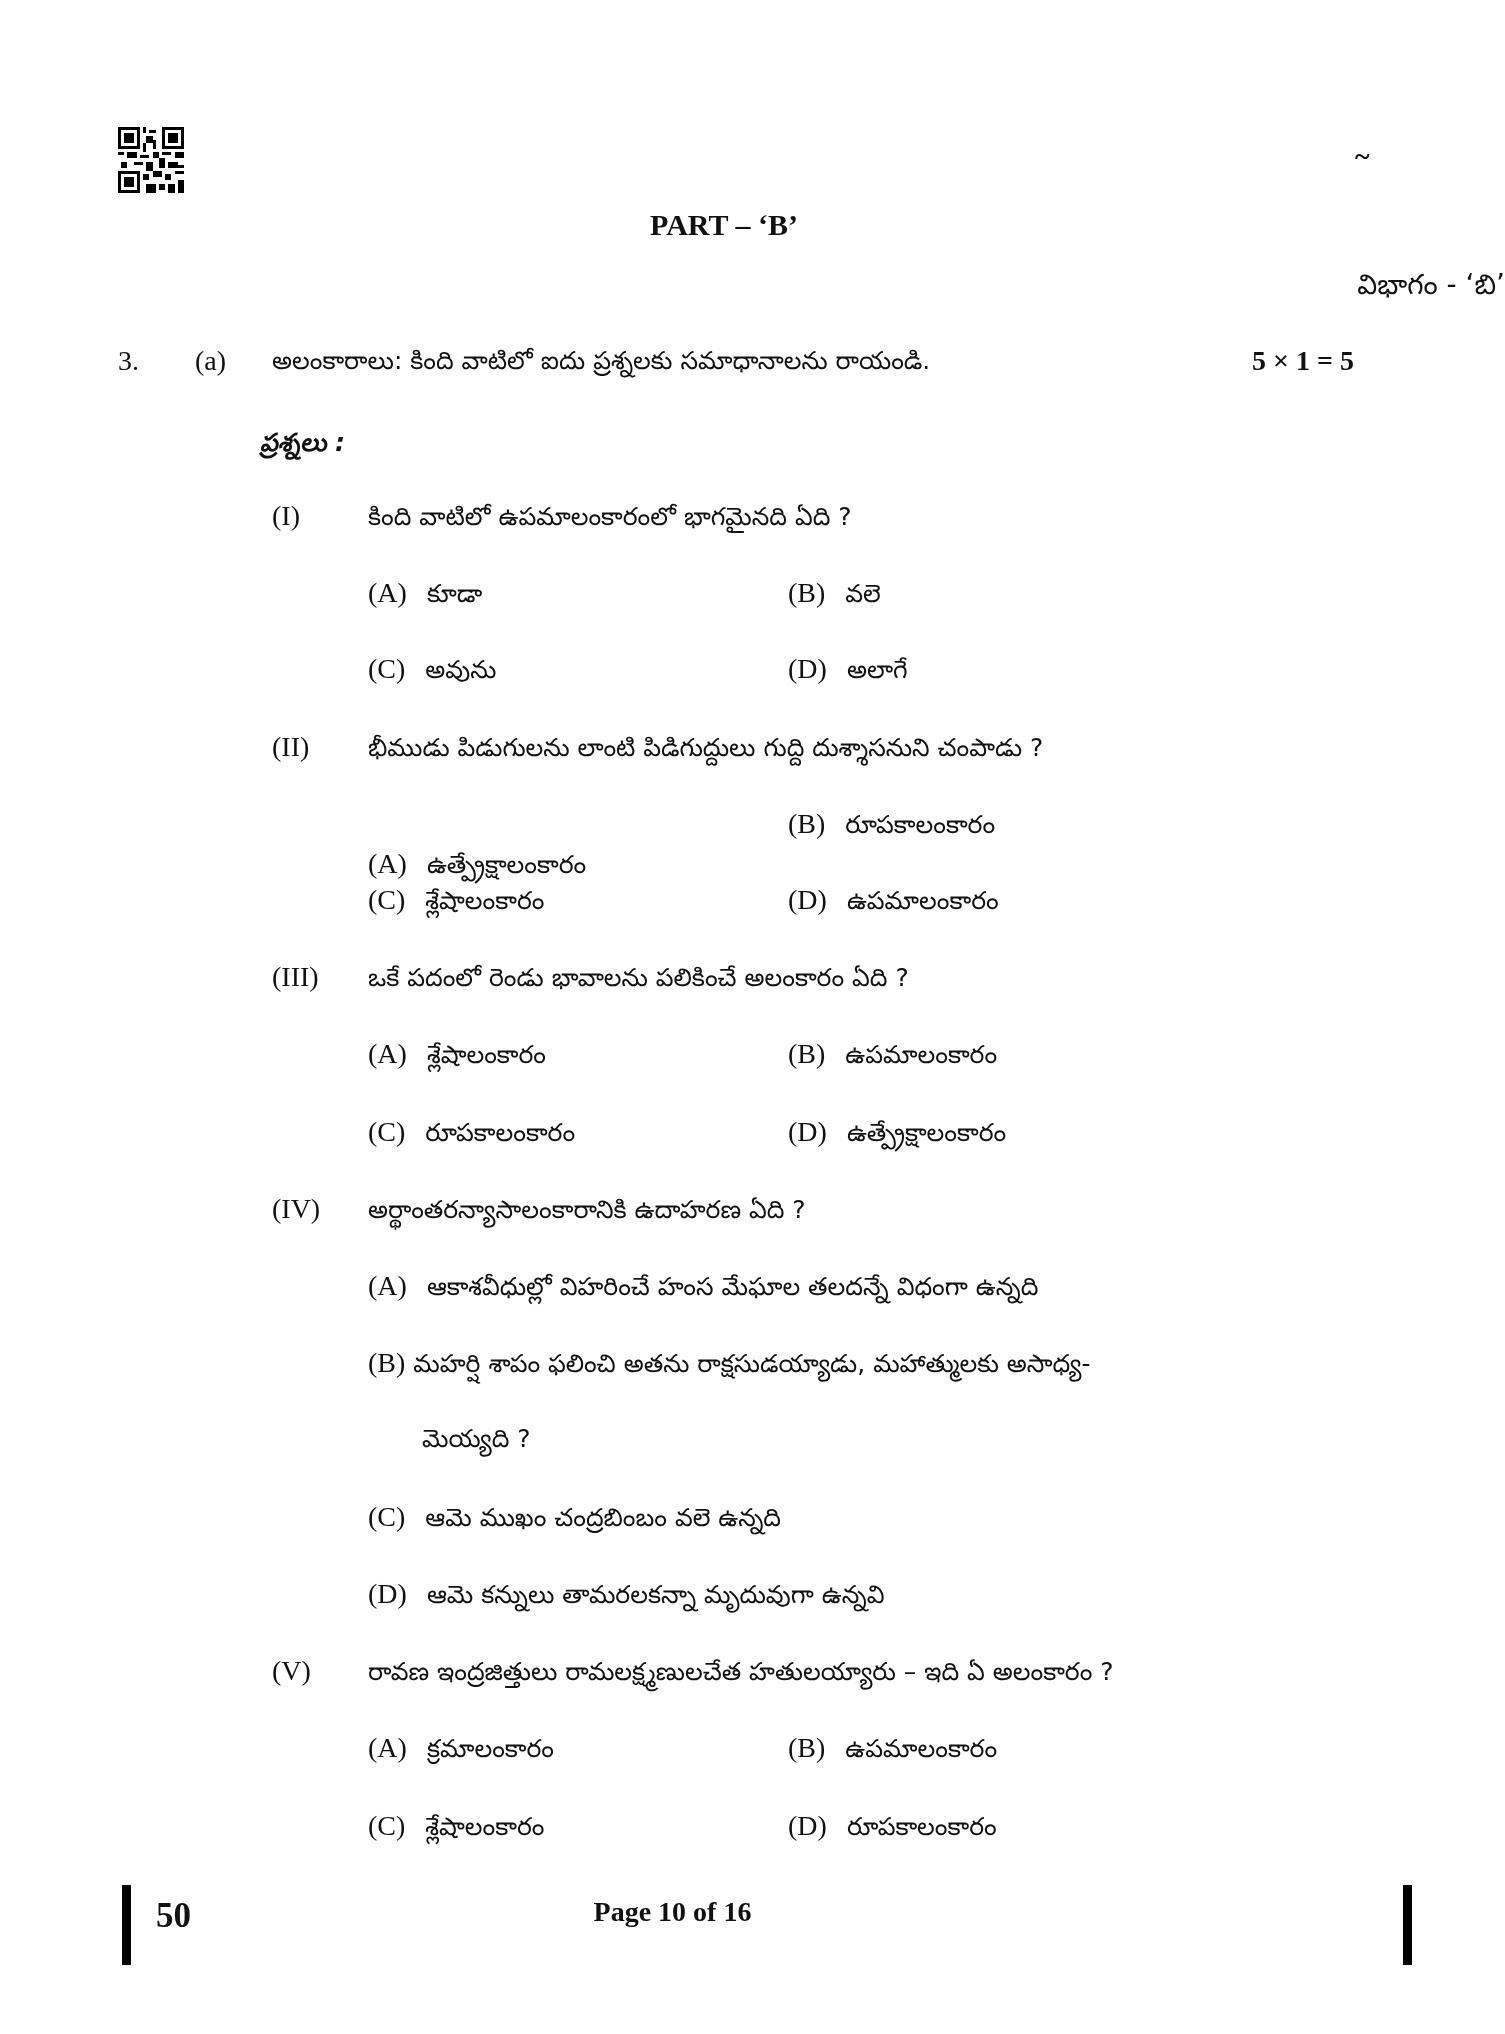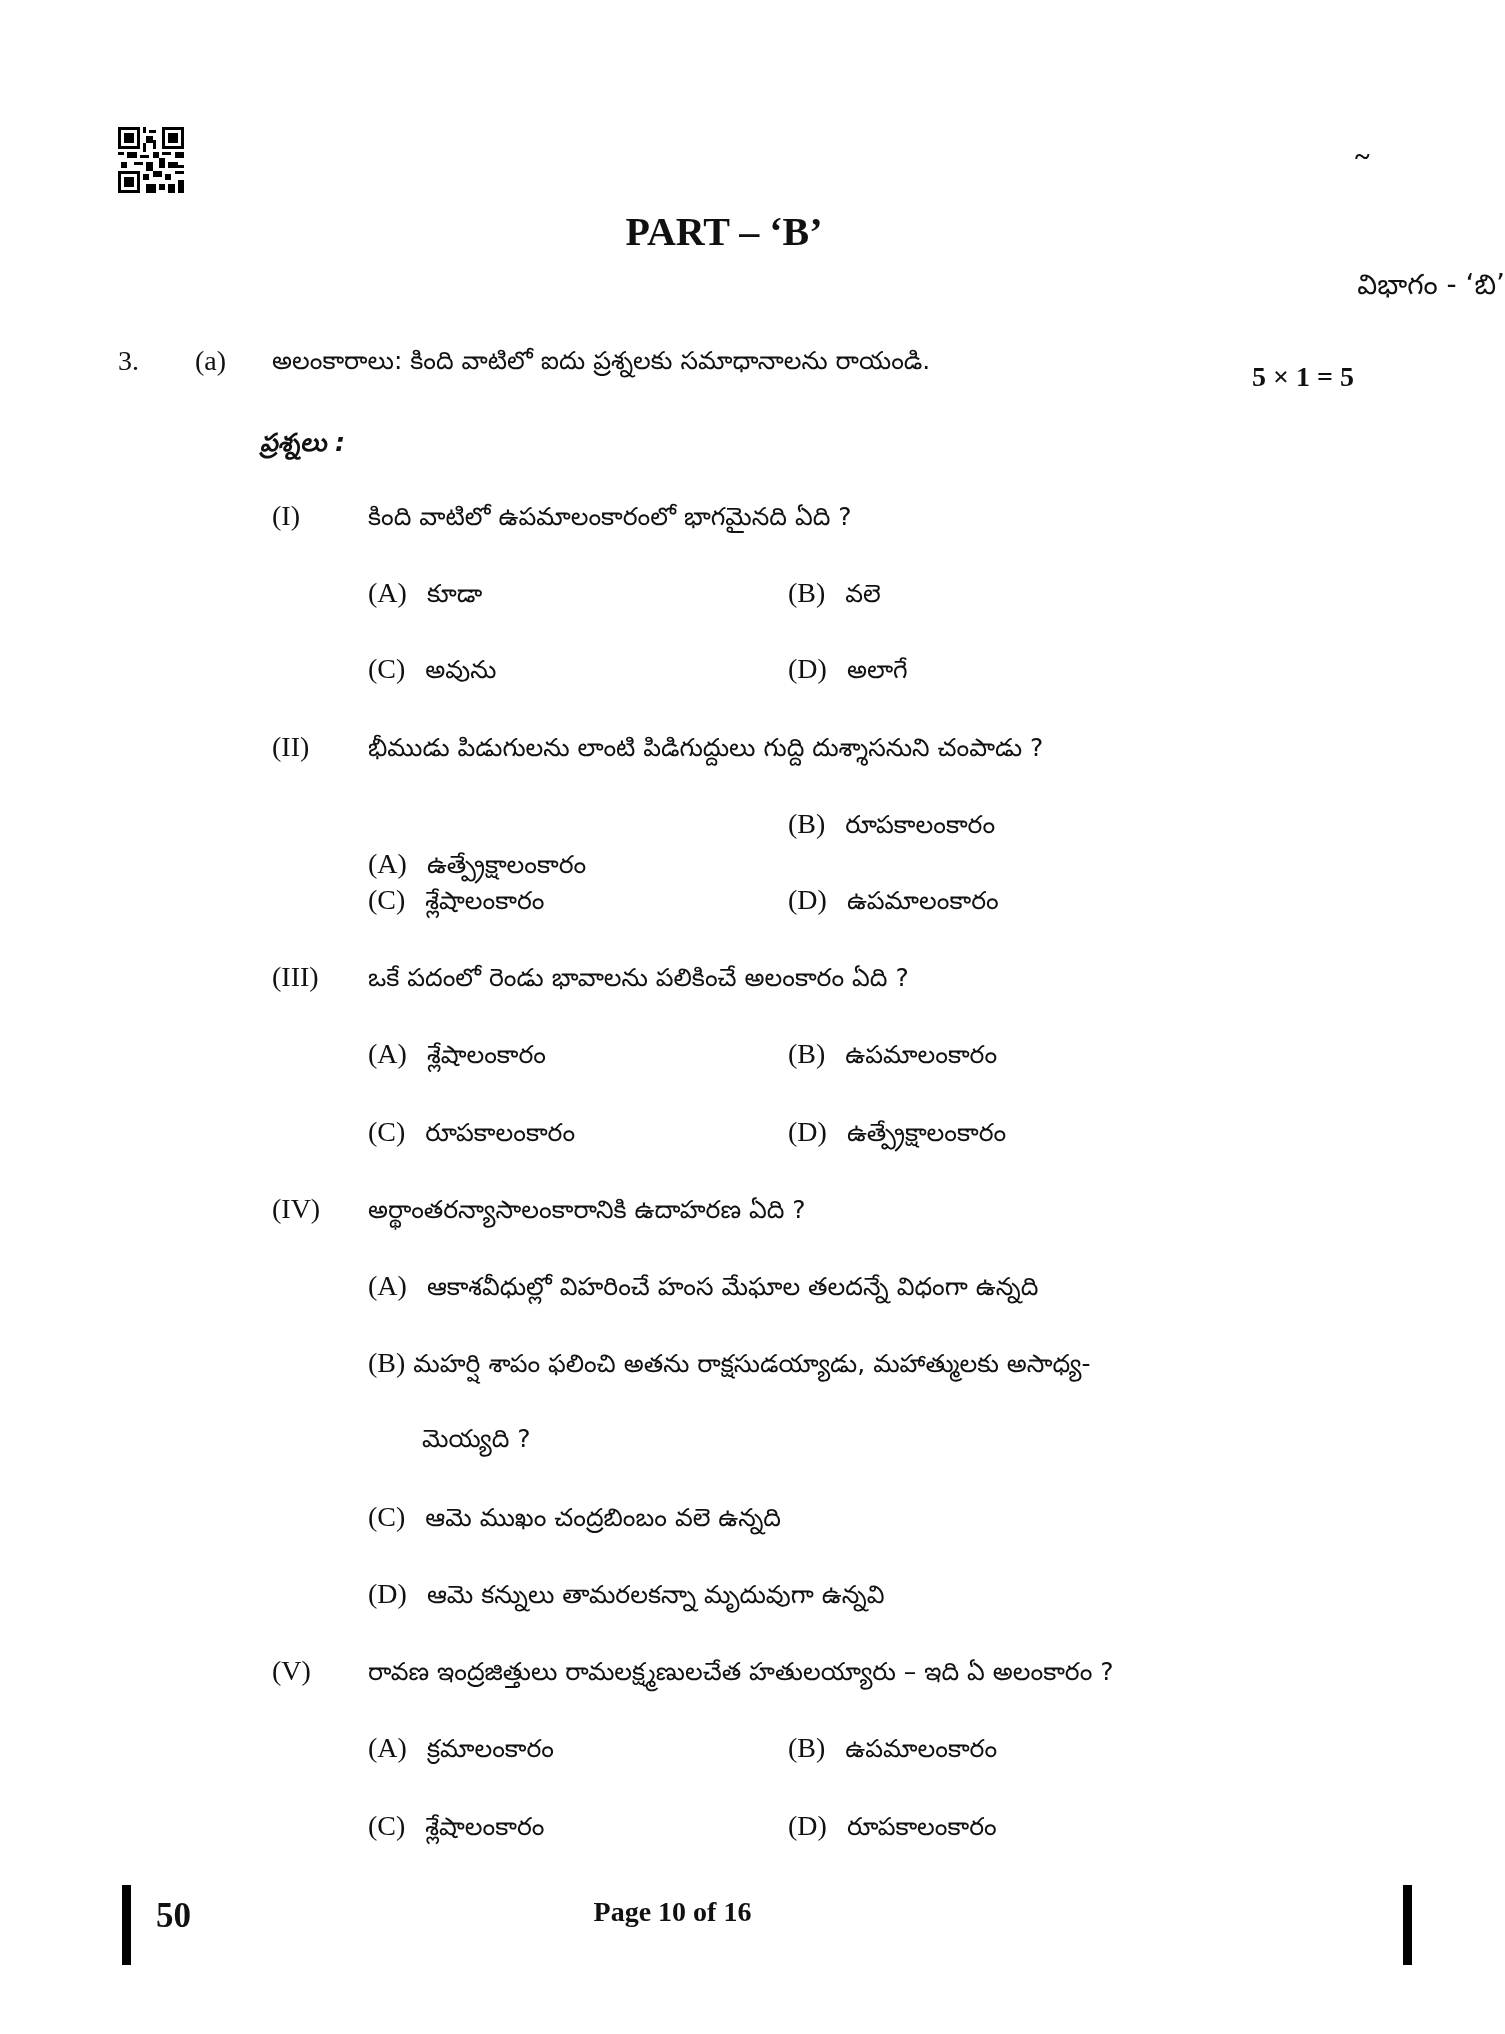--- a/index.html
+++ b/index.html
@@ -10,21 +10,21 @@
     }
     .qr {
       position: absolute; left: 118px; top: 126px; width: 66px; height: 68px;
     }
     .tilde {
       position: absolute; left: 1355px; top: 140px; font-size: 28px; font-weight: bold;
       font-family: "Liberation Serif", serif;
     }
     .part-title {
       position: absolute; left: 0; width: 1442px; top: 208px; text-align: center;
-      font-family: "Liberation Serif", serif; font-weight: bold; font-size: 40px;
+      font-family: "Liberation Serif", serif; font-weight: bold; font-size: 30px;
       padding-left: 6px; box-sizing: border-box;
     }
     .part-title-te {
       position: absolute; left: 0; width: 1505px; top: 268px; text-align: right;
       font-size: 28px; box-sizing: border-box;
       font-family: "DejaVu Sans", sans-serif;
     }
     .qnum {
       position: absolute; left: 118px; top: 345px; font-size: 28px;
       font-family: "Liberation Serif", serif;
@@ -33,21 +33,20 @@
       position: absolute; left: 195px; top: 345px; font-size: 28px;
       font-family: "Liberation Serif", serif;
     }
     .qinstr {
       position: absolute; left: 272px; top: 346px; font-size: 25px;
       font-family: "DejaVu Sans", sans-serif;
     }
     .marks {
       position: absolute; left: 1252px; top: 345px; font-size: 28px; font-weight: bold;
       font-family: "Liberation Serif", serif;
-      margin-top: 16px;
     }
     .qhead {
       position: absolute; left: 260px; top: 428px; font-size: 25px; font-weight: bold;
       font-family: "DejaVu Sans", sans-serif;
       font-style: italic;
     }
     .roman {
       position: absolute; left: 272px; font-size: 28px;
       font-family: "Liberation Serif", serif;
     }

